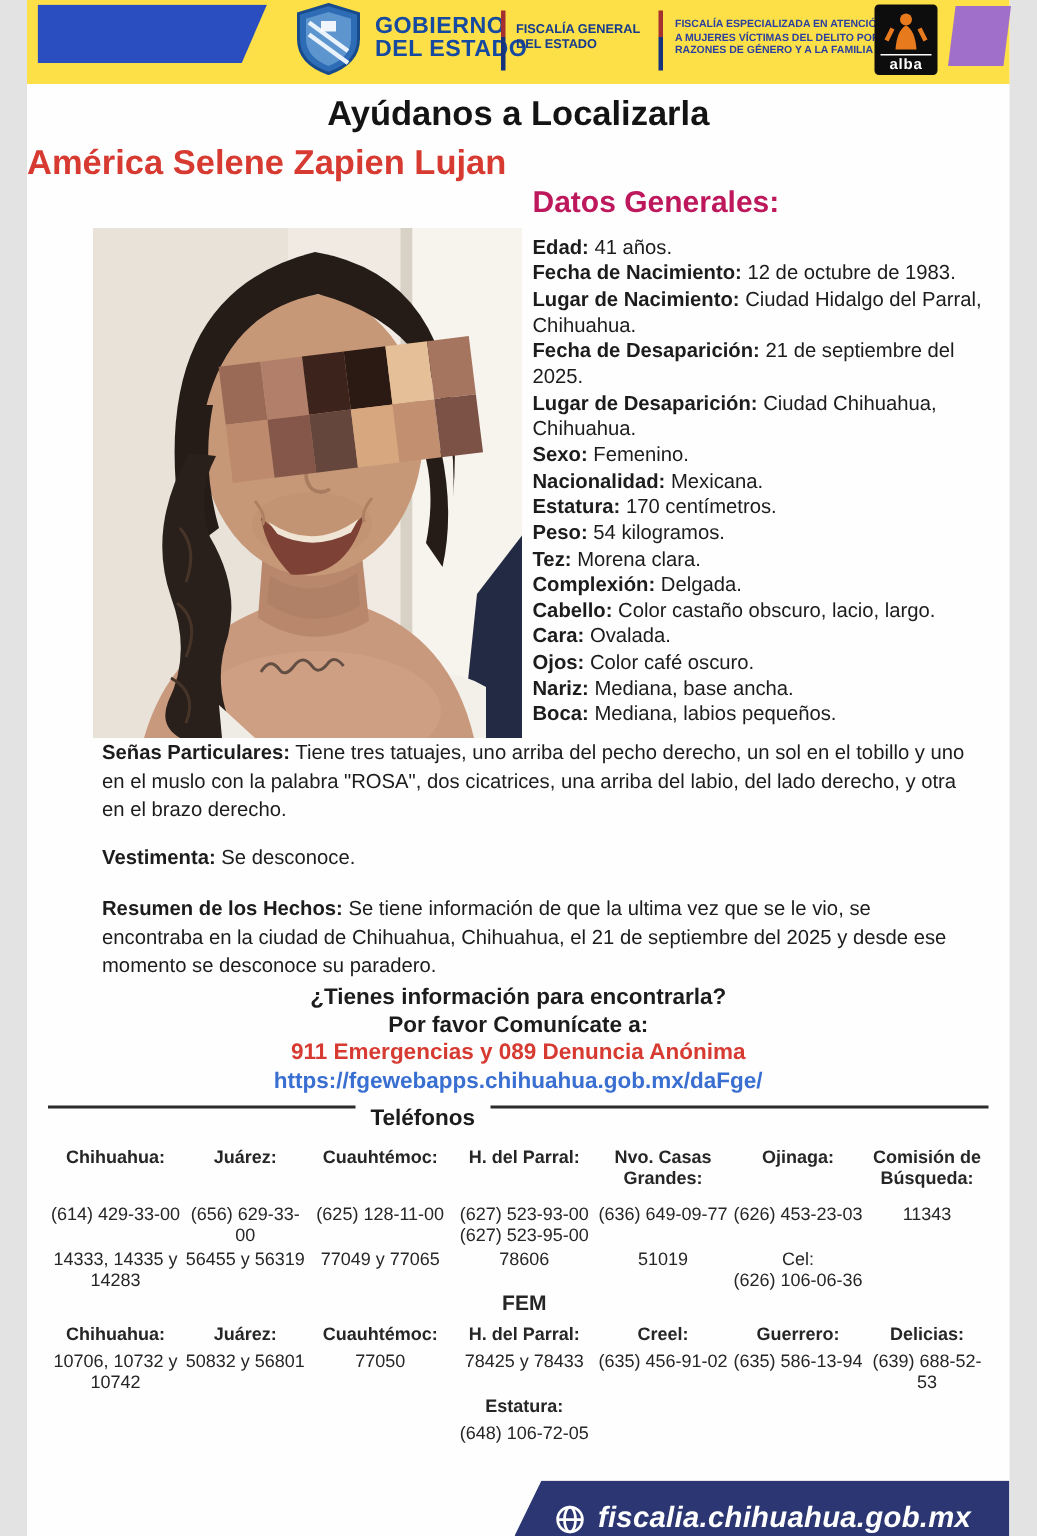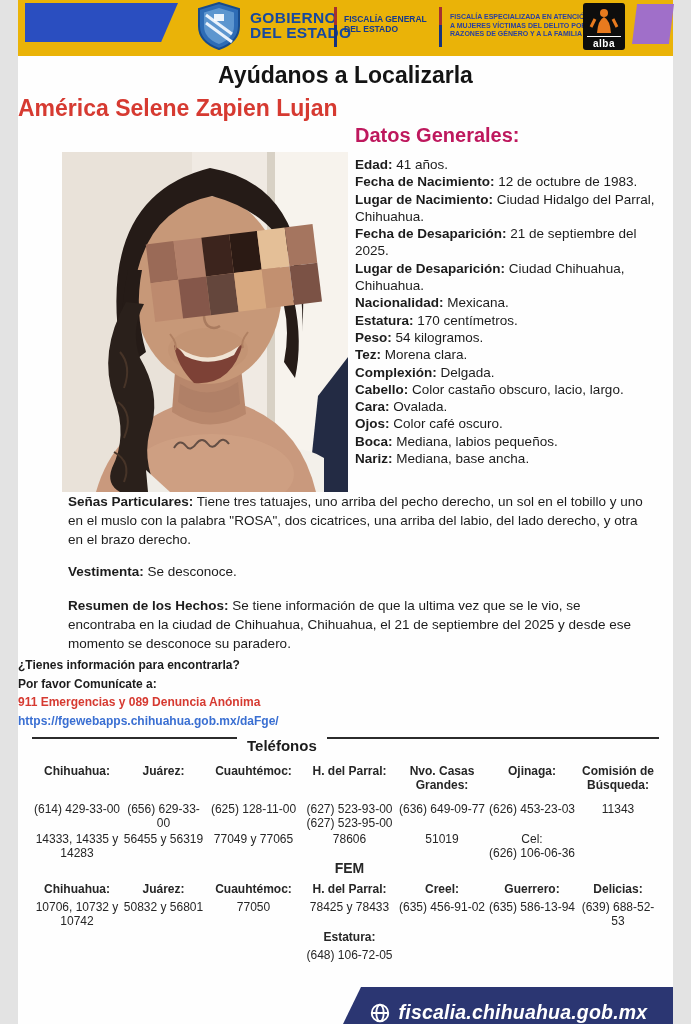--- a/index.html
+++ b/index.html
@@ -4,21 +4,21 @@
 <style>
   html,body{margin:0;padding:0}
   body{
     width:691px;height:1024px;position:relative;overflow:hidden;
     background:#e3e3e3;
     font-family:"Liberation Sans",sans-serif;color:#1c1c1c;
   }
   .card{position:absolute;left:18px;top:0;width:655px;height:1024px;background:#fefefe;}
 
   
-  .logo-band{position:absolute;top:0;left:0;width:100%;height:56px;background:#eab308}
+  .logo-band{position:absolute;top:0;left:0;width:100%;height:56px;background:#fde047}
   .blue-bar{position:absolute;left:7px;top:3px;width:153px;height:39px;background:#2a4ec0;
     clip-path:polygon(0 0,100% 0,89% 100%,0 100%)}
   .purple-bar{position:absolute;left:614px;top:4px;width:42px;height:40px;background:#a06fc9;
     clip-path:polygon(12% 0,100% 0,88% 100%,0 100%)}
   .shield{position:absolute;left:178px;top:2px;width:46px;height:48px}
   .gob-text{position:absolute;left:232px;top:10px;font-weight:bold;color:#1649a0;
     font-size:15.5px;line-height:15px;letter-spacing:.3px;white-space:nowrap}
   .vdiv{position:absolute;top:7px;width:3px;height:40px;
     background:linear-gradient(#a43030 0 45%,#16337e 45% 100%)}
   .vdiv1{left:316px}.vdiv2{left:421px}
@@ -49,22 +49,22 @@
   .field{font-size:13.5px;line-height:17.3px}
   .b{font-weight:bold}
 
   
   .paragraphs{position:absolute;left:50px;top:492px;width:576px;font-size:13.5px;line-height:19px}
   .para{margin:0}
   .para+.para-vest{margin-top:13px}
   .para-vest+.para-res{margin-top:15px}
 
   
-  .contact{position:absolute;top:656px;left:0;width:100%;text-align:left;
-    font-weight:bold;font-size:12px;line-height:18.6px}
+  .contact{position:absolute;top:656px;left:0;width:100%;text-align:center;
+    font-weight:bold;font-size:15px;line-height:18.6px}
   .contact .red{color:#d63a31}
   .contact .blue{color:#3a6fd2}
 
   
   .tel-divider{position:absolute;top:737px;left:14px;width:627px;display:flex;
     align-items:flex-start;gap:10px;font-weight:bold;font-size:15px;color:#1c1c1c}
   .tel-divider .line{height:0;border-top:2px solid #2b2b2b}
   .tel-divider .line-l{width:205px}
   .tel-divider .line-r{flex:1}
 
@@ -173,30 +173,31 @@
     </svg>
   </div>
 
   <div class="datos">
     <p class="datos-heading">Datos Generales:</p>
     <div class="field"><span class="b">Edad:</span> <span>41 años.</span></div>
     <div class="field"><span class="b">Fecha de Nacimiento:</span> <span>12 de octubre de 1983.</span></div>
     <div class="field"><span class="b">Lugar de Nacimiento:</span> <span>Ciudad Hidalgo del Parral, Chihuahua.</span></div>
     <div class="field"><span class="b">Fecha de Desaparición:</span> <span>21 de septiembre del 2025.</span></div>
     <div class="field"><span class="b">Lugar de Desaparición:</span> <span>Ciudad Chihuahua, Chihuahua.</span></div>
+    <div class="field"><span class="b">Sexo:</span> <span>Femenino.</span></div>
     <div class="field"><span class="b">Nacionalidad:</span> <span>Mexicana.</span></div>
     <div class="field"><span class="b">Estatura:</span> <span>170 centímetros.</span></div>
     <div class="field"><span class="b">Peso:</span> <span>54 kilogramos.</span></div>
     <div class="field"><span class="b">Tez:</span> <span>Morena clara.</span></div>
     <div class="field"><span class="b">Complexión:</span> <span>Delgada.</span></div>
     <div class="field"><span class="b">Cabello:</span> <span>Color castaño obscuro, lacio, largo.</span></div>
     <div class="field"><span class="b">Cara:</span> <span>Ovalada.</span></div>
     <div class="field"><span class="b">Ojos:</span> <span>Color café oscuro.</span></div>
+    <div class="field"><span class="b">Nariz:</span> <span>Mediana, base ancha.</span></div>
     <div class="field"><span class="b">Boca:</span> <span>Mediana, labios pequeños.</span></div>
-    <div class="field"><span class="b">Nariz:</span> <span>Mediana, base ancha.</span></div>
   </div>
 
   <div class="paragraphs">
     <p class="para"><span class="b">Señas Particulares:</span> <span>Tiene tres tatuajes, uno arriba del pecho derecho, un sol en el tobillo y uno en el muslo con la palabra "ROSA", dos cicatrices, una arriba del labio, del lado derecho, y otra en el brazo derecho.</span></p>
     <p class="para para-vest"><span class="b">Vestimenta:</span> <span>Se desconoce.</span></p>
     <p class="para para-res"><span class="b">Resumen de los Hechos:</span> <span>Se tiene información de que la ultima vez que se le vio, se encontraba en la ciudad de Chihuahua, Chihuahua, el 21 de septiembre del 2025 y desde ese momento se desconoce su paradero.</span></p>
   </div>
 
   <div class="contact">
     <div>¿Tienes información para encontrarla?</div>

